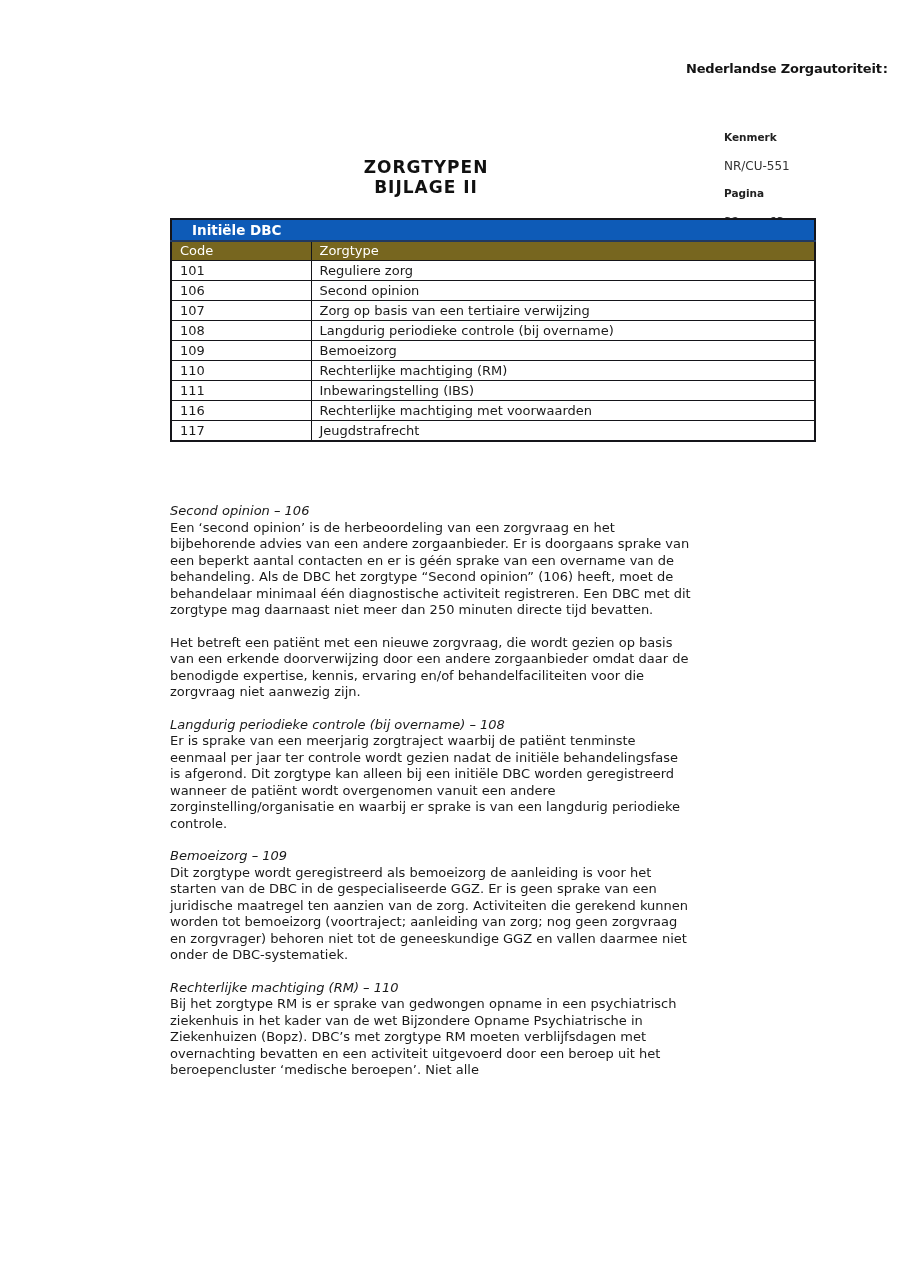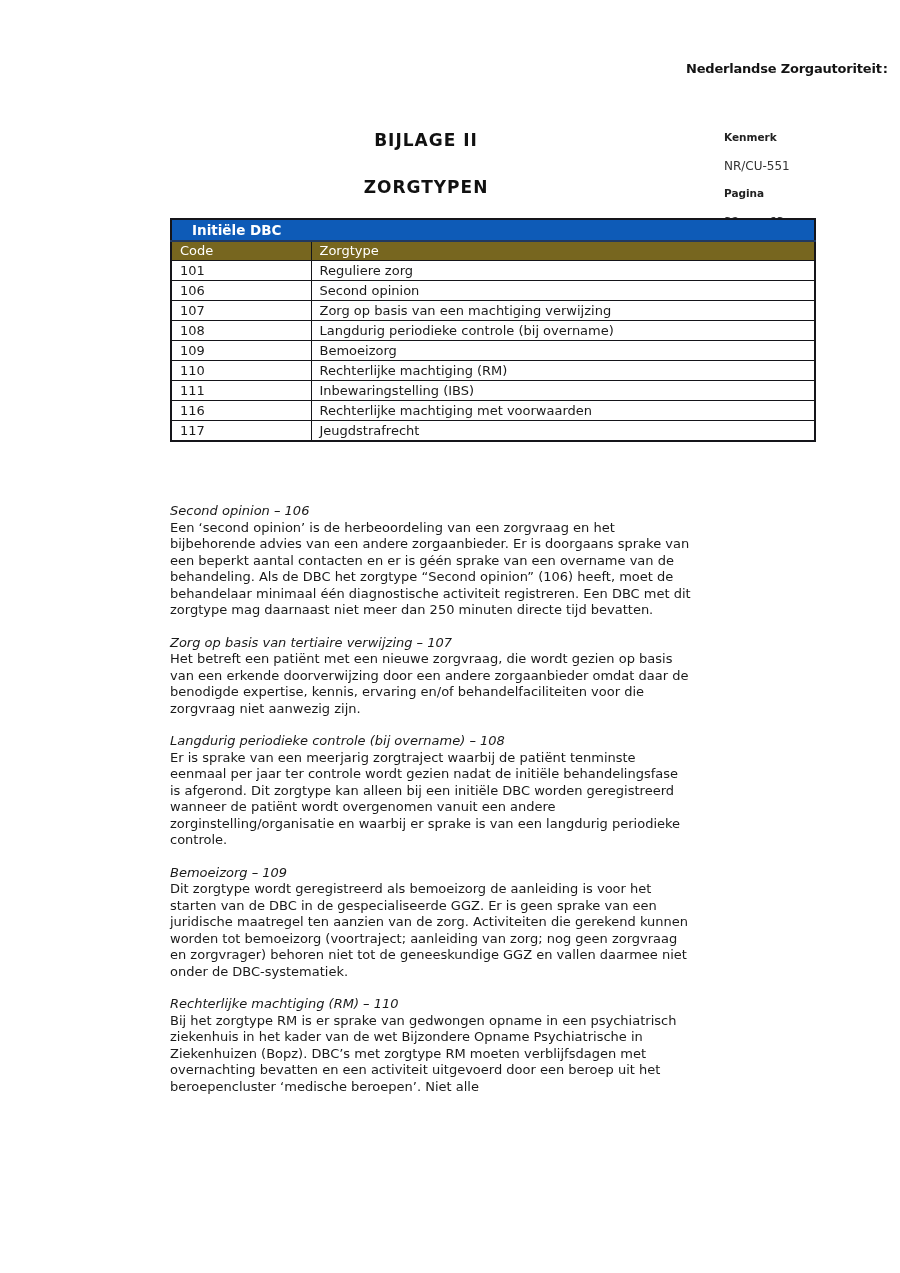--- a/index.html
+++ b/index.html
@@ -112,22 +112,22 @@
 </head>
 <body>
 
 <div class="page">
 
   <div class="logo">
     <span>Nederlandse Zorgautoriteit</span><span class="logo-mark">:</span>
   </div>
 
   <div class="titles">
+    <div class="title title2">ZORGTYPEN</div>
     <div class="title">BIJLAGE II</div>
-    <div class="title title2">ZORGTYPEN</div>
   </div>
 
   <div class="meta">
     <div class="meta-label">Kenmerk</div>
     <div class="meta-value">NR/CU-551</div>
     <div class="meta-label meta-gap">Pagina</div>
     <div class="meta-value">32 van 63</div>
   </div>
 
   <table class="dbc-table">
@@ -148,21 +148,21 @@
         <tr>
           <td>101</td>
           <td>Reguliere zorg</td>
         </tr>
         <tr>
           <td>106</td>
           <td>Second opinion</td>
         </tr>
         <tr>
           <td>107</td>
-          <td>Zorg op basis van een machtiging verwijzing</td>
+          <td>Zorg op basis van een tertiaire verwijzing</td>
         </tr>
         <tr>
           <td>108</td>
           <td>Langdurig periodieke controle (bij overname)</td>
         </tr>
         <tr>
           <td>109</td>
           <td>Bemoeizorg</td>
         </tr>
         <tr>
@@ -183,21 +183,20 @@
         </tr>
       </tbody>
   </table>
 
   <div class="sections">
       <div class="section">
         <div class="section-heading">Second opinion – 106</div>
         <div class="section-body">Een ‘second opinion’ is de herbeoordeling van een zorgvraag en het bijbehorende advies van een andere zorgaanbieder. Er is doorgaans sprake van een beperkt aantal contacten en er is géén sprake van een overname van de behandeling. Als de DBC het zorgtype “Second opinion” (106) heeft, moet de behandelaar minimaal één diagnostische activiteit registreren. Een DBC met dit zorgtype mag daarnaast niet meer dan 250 minuten directe tijd bevatten.</div>
       </div>
       <div class="section">
-        <div class="section-heading">Zorg op basis van tertiaire verwijzing – 107</div>
         <div class="section-body">Het betreft een patiënt met een nieuwe zorgvraag, die wordt gezien op basis van een erkende doorverwijzing door een andere zorgaanbieder omdat daar de benodigde expertise, kennis, ervaring en/of behandelfaciliteiten voor die zorgvraag niet aanwezig zijn.</div>
       </div>
       <div class="section">
         <div class="section-heading">Langdurig periodieke controle (bij overname) – 108</div>
         <div class="section-body">Er is sprake van een meerjarig zorgtraject waarbij de patiënt tenminste eenmaal per jaar ter controle wordt gezien nadat de initiële behandelingsfase is afgerond. Dit zorgtype kan alleen bij een initiële DBC worden geregistreerd wanneer de patiënt wordt overgenomen vanuit een andere zorginstelling/organisatie en waarbij er sprake is van een langdurig periodieke controle.</div>
       </div>
       <div class="section">
         <div class="section-heading">Bemoeizorg – 109</div>
         <div class="section-body">Dit zorgtype wordt geregistreerd als bemoeizorg de aanleiding is voor het starten van de DBC in de gespecialiseerde GGZ. Er is geen sprake van een juridische maatregel ten aanzien van de zorg. Activiteiten die gerekend kunnen worden tot bemoeizorg (voortraject; aanleiding van zorg; nog geen zorgvraag en zorgvrager) behoren niet tot de geneeskundige GGZ en vallen daarmee niet onder de DBC-systematiek.</div>
       </div>

